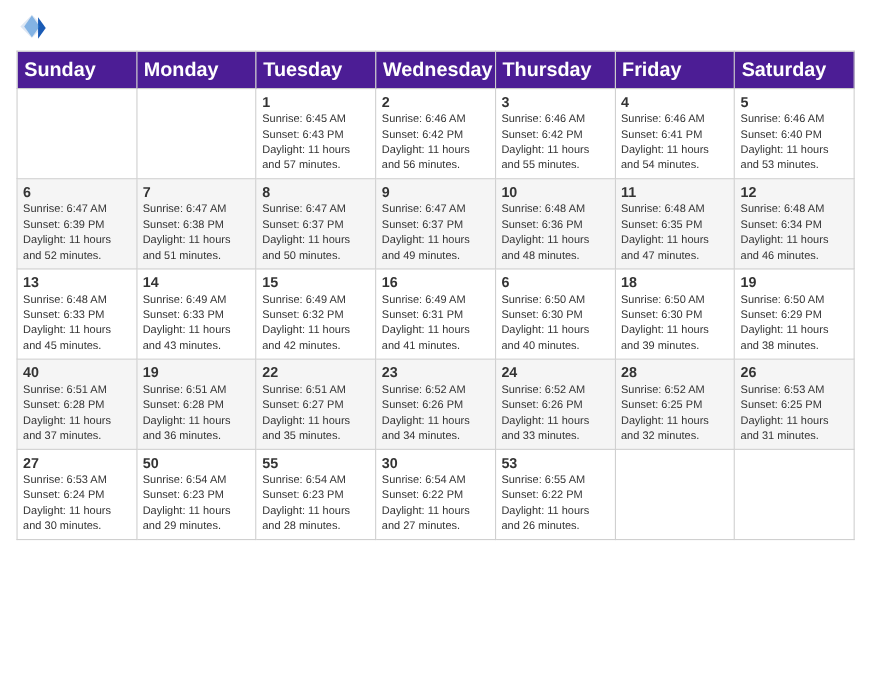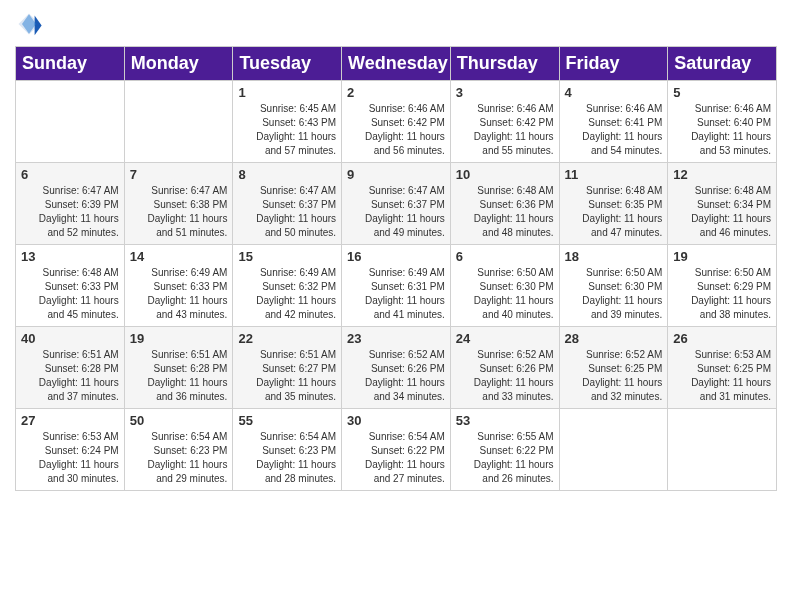--- a/index.html
+++ b/index.html
@@ -95,21 +95,20 @@
     .day-num {
       font-size: 13px;
       font-weight: bold;
       display: block;
       margin-bottom: 2px;
     }
     .day-info {
       font-size: 10px;
       line-height: 1.4;
       color: #333;
-      text-align: right;
     }
     .empty-cell {
       background: #fff;
     }
   </style>
 </head>
 <body>
 
 <div class="page">
   <div class="header">

